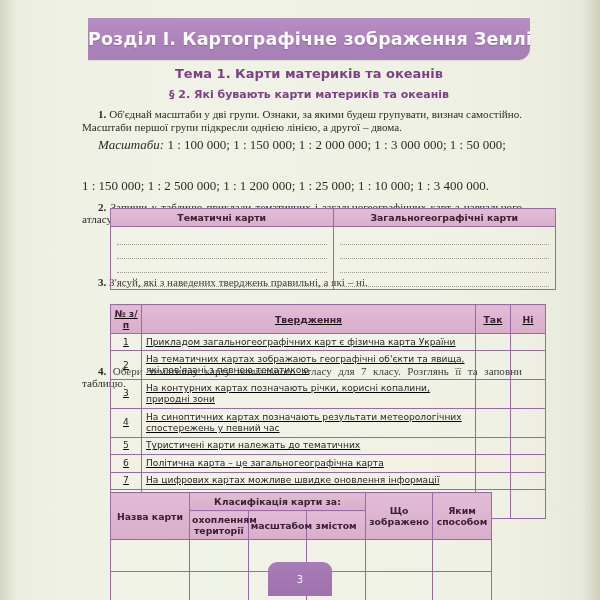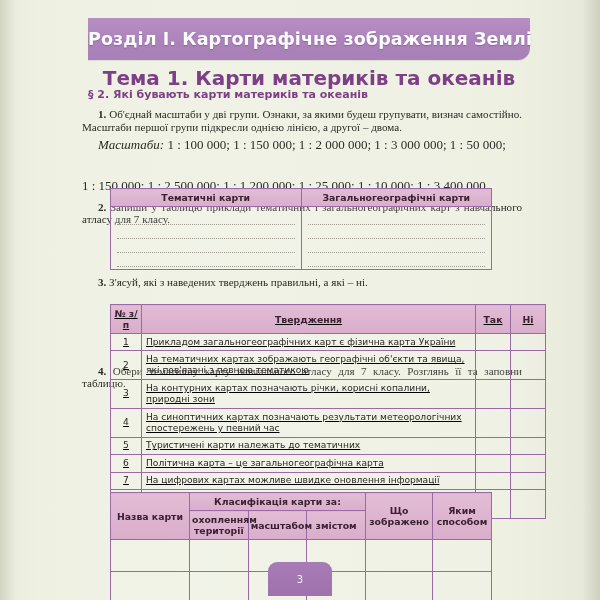--- a/index.html
+++ b/index.html
@@ -38,25 +38,25 @@
     letter-spacing:.1px;
     white-space:nowrap;
     text-shadow:0 1px 1px rgba(90,50,110,.35);
   }
 
   .theme-title{
     position:absolute;left:88px;top:66px;width:442px;
     text-align:center;
     color:#7d3f86;
     font-family:"DejaVu Sans", sans-serif;
-    font-weight:bold;font-size:20px;
+    font-weight:bold;font-size:13px;
   }
   .para-title{
     position:absolute;left:88px;top:88px;width:442px;
-    text-align:left;
+    text-align:center;
     color:#7d3f86;
     font-family:"DejaVu Sans", sans-serif;
     font-weight:bold;font-size:11px;
   }
 
   
   .content{
     position:absolute;left:0;top:108px;width:600px;
   }
   .task{
@@ -105,21 +105,21 @@
     background:rgba(255,255,255,.10);
     font-family:"DejaVu Sans", sans-serif;
     font-size:9.1px;
     color:#2a2724;
     line-height:11.4px;
     padding:2.5px 4px;
     vertical-align:middle;
   }
 
   
-  #table-maps{left:110px;top:188px;width:382px;}
+  #table-maps{left:110px;top:208px;width:446px;}
   #table-maps td{height:56px;vertical-align:top;padding:0;}
   .writelines{
     height:100%;
     display:flex;flex-direction:column;justify-content:space-around;
     padding:4px 6px 2px 6px;
     box-sizing:border-box;
   }
   .wl{
     border-bottom:1px dotted #9d9a90;
     height:13px;

